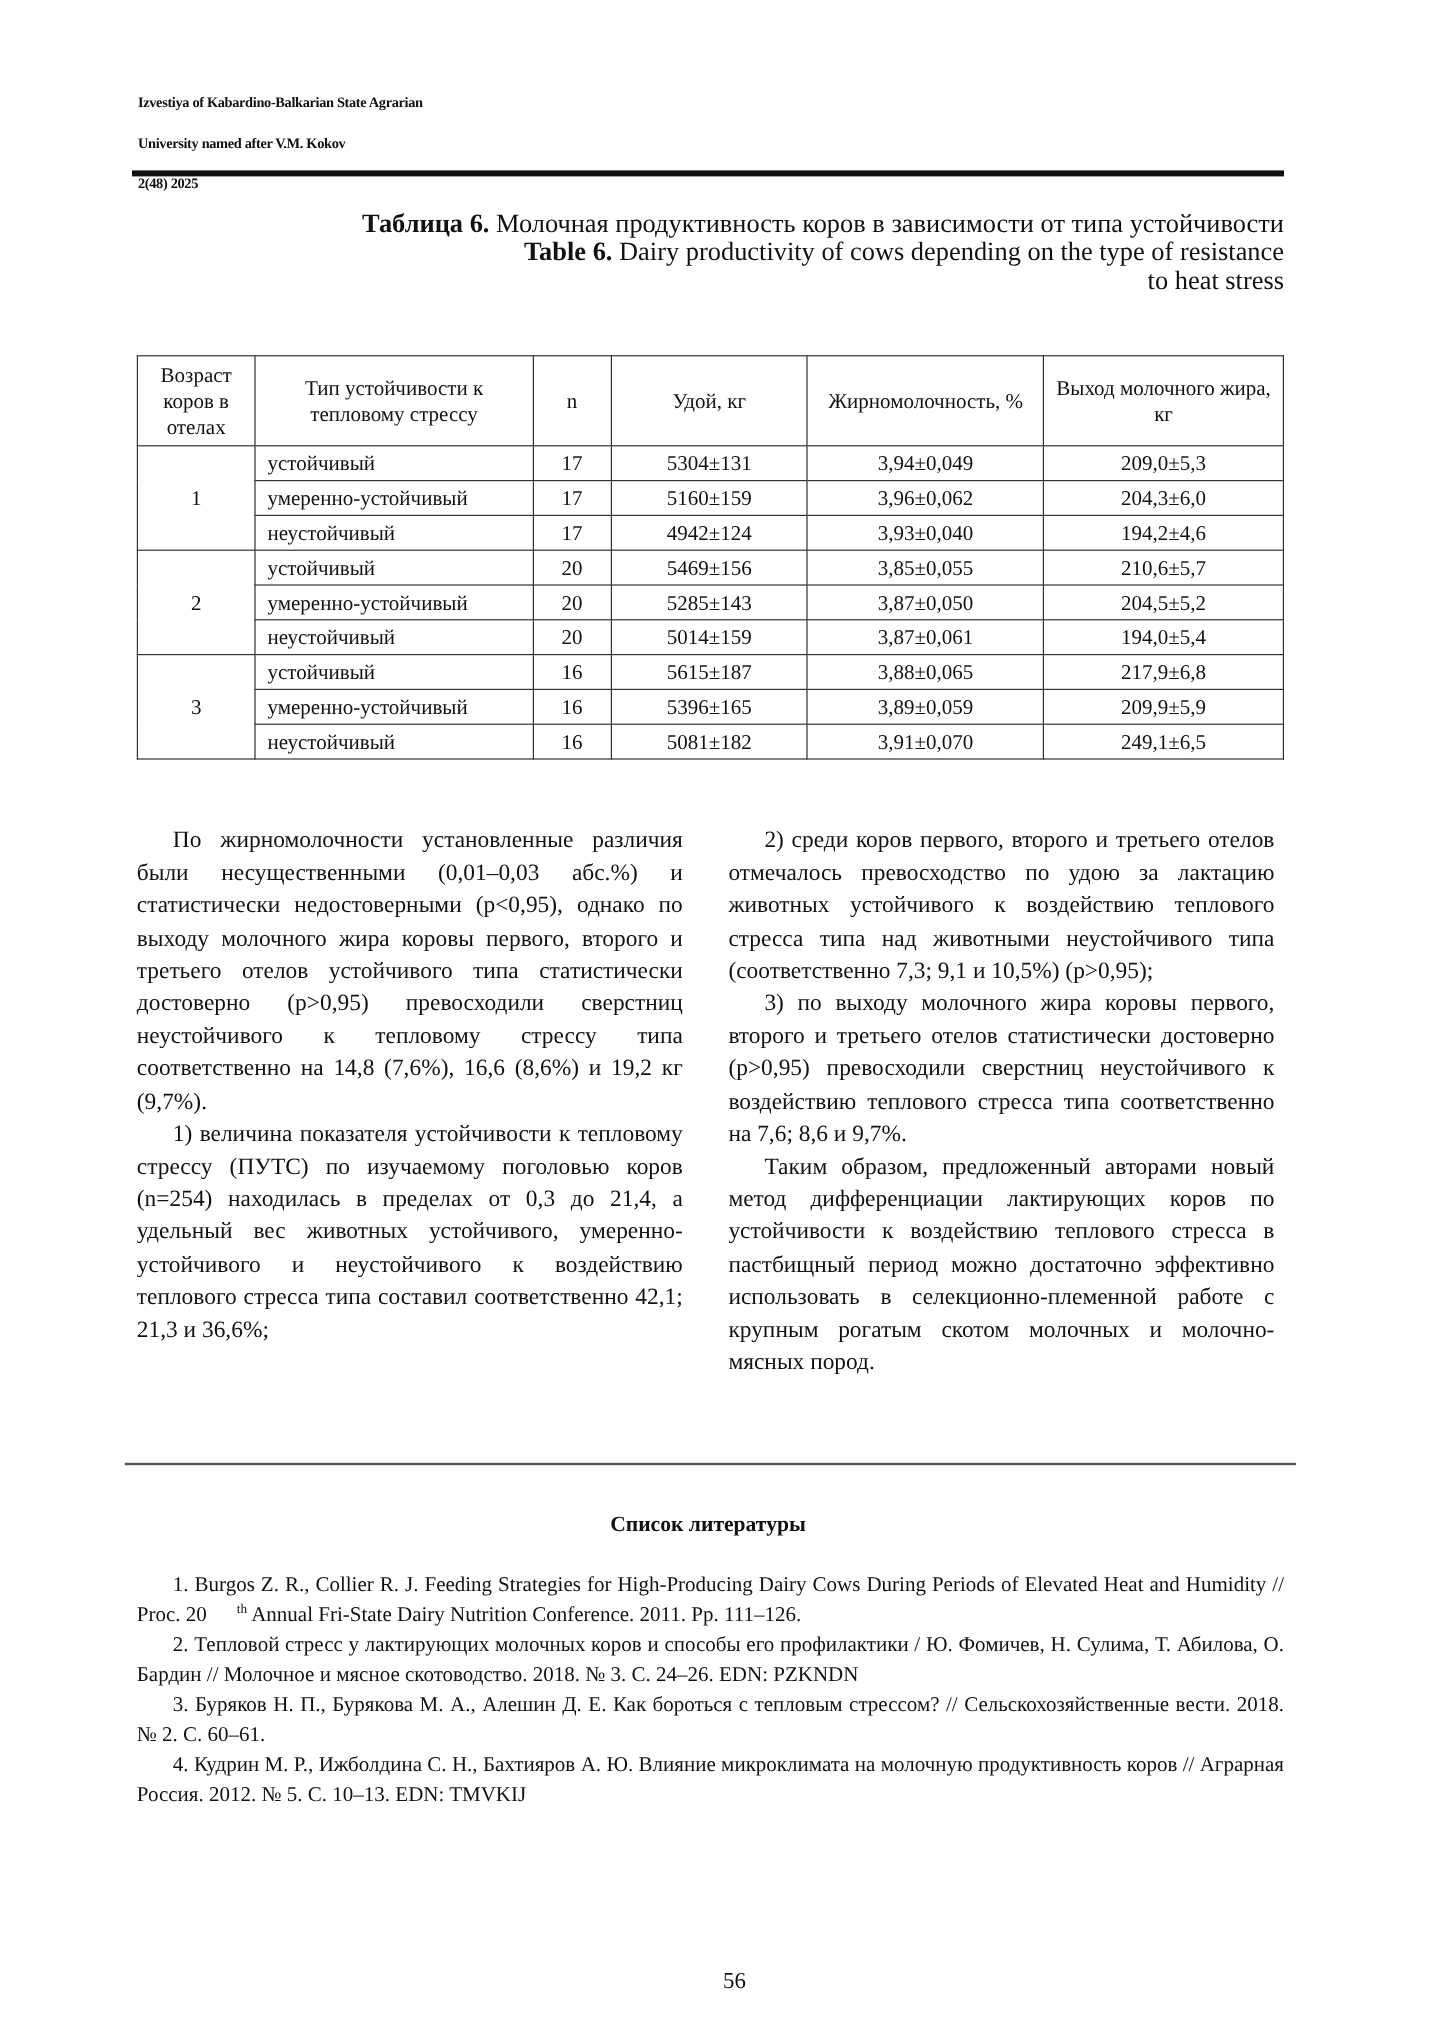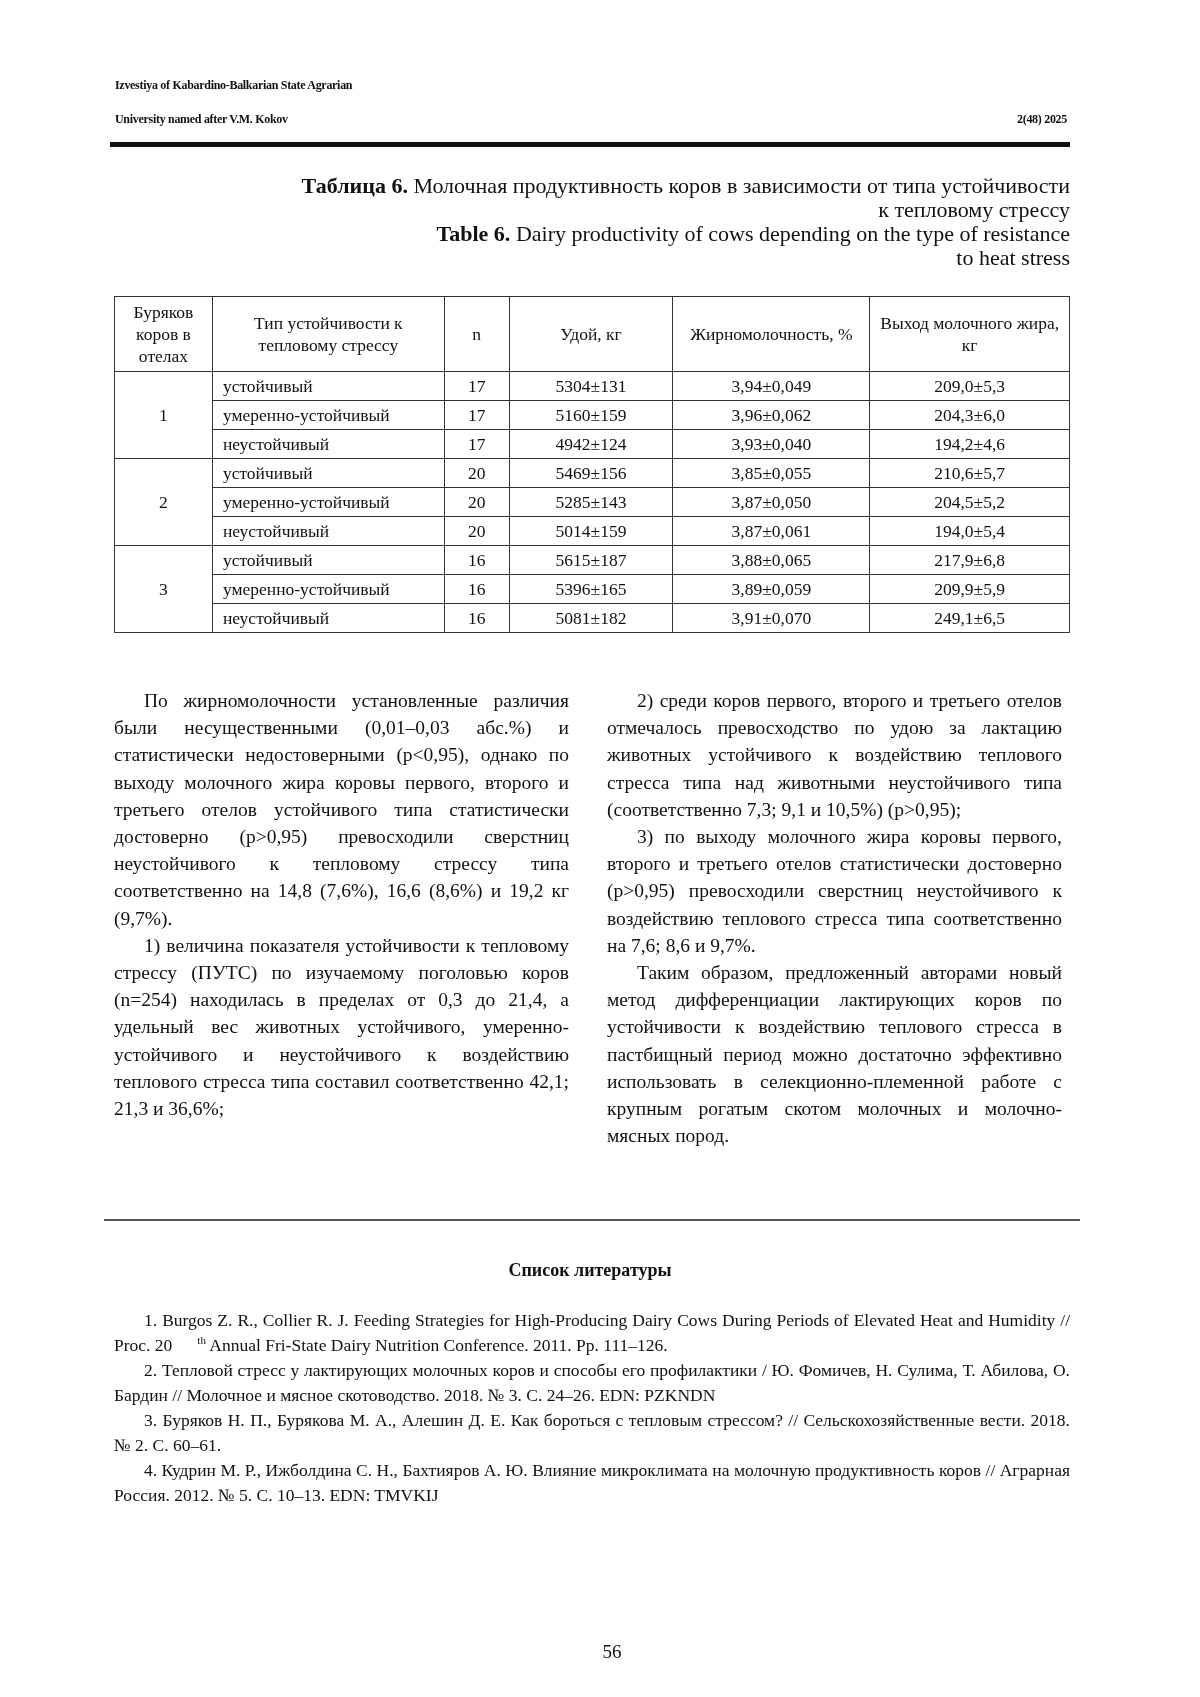--- a/index.html
+++ b/index.html
@@ -1,20 +1,20 @@
 <!DOCTYPE html>
 <html><head>
 <meta charset="utf-8">
 <style>
   html, body { margin: 0; padding: 0; background: #ffffff; }
   body { width: 1200px; height: 1697px; position: relative; overflow: hidden;
          font-family: "Liberation Serif", "DejaVu Serif", serif; color: #111; }
   .journal-header { position: absolute; left: 115px; top: 68px; width: 952px; }
   .jh-line { font-weight: bold; font-size: 12px; line-height: 34px; letter-spacing: -0.3px; }
-  .jh-row { display: flex; justify-content: space-between; align-items: flex-start; }
+  .jh-row { display: flex; justify-content: space-between; align-items: flex-start; flex-direction: column; }
   .header-rule { position: absolute; left: 110px; top: 142px; width: 960px; height: 5px; background: #111; }
 
   .caption { position: absolute; left: 110px; top: 174px; width: 960px; text-align: right;
              font-size: 22px; line-height: 24px; }
   .caption b { font-weight: bold; }
 
   table.data { position: absolute; left: 114px; top: 296px; width: 956px; border-collapse: collapse;
                font-size: 17.5px; }
   table.data th, table.data td { border: 1.5px solid #333; padding: 0 6px; }
   table.data th { font-weight: normal; text-align: center; line-height: 22px; height: 74px; }
@@ -46,37 +46,36 @@
   <div class="jh-line">Izvestiya of Kabardino-Balkarian State Agrarian</div>
   <div class="jh-row">
     <span class="jh-line">University named after V.M. Kokov</span>
     <span class="jh-line">2(48) 2025</span>
   </div>
 </div>
 <div class="header-rule"></div>
 
 <div class="caption">
   <div><b>Таблица 6.</b> <span>Молочная продуктивность коров в зависимости от типа устойчивости</span></div>
-  <div>к тепловому стрессу</div>
   <div><b>Table 6.</b> <span>Dairy productivity of cows depending on the type of resistance</span></div>
   <div>to heat stress</div>
 </div>
 
 <table class="data">
   <colgroup>
       <col class="c1">
       <col class="c2">
       <col class="c3">
       <col class="c4">
       <col class="c5">
       <col class="c6">
     </colgroup>
   <thead>
     <tr>
-      <th>Буряков коров в отелах</th>
+      <th>Возраст коров в отелах</th>
       <th>Тип устойчивости к тепловому стрессу</th>
       <th>n</th>
       <th>Удой, кг</th>
       <th>Жирномолочность, %</th>
       <th>Выход молочного жира, кг</th>
     </tr>
   </thead>
   <tbody>
     <tr>
       <td rowspan="3">1</td>

